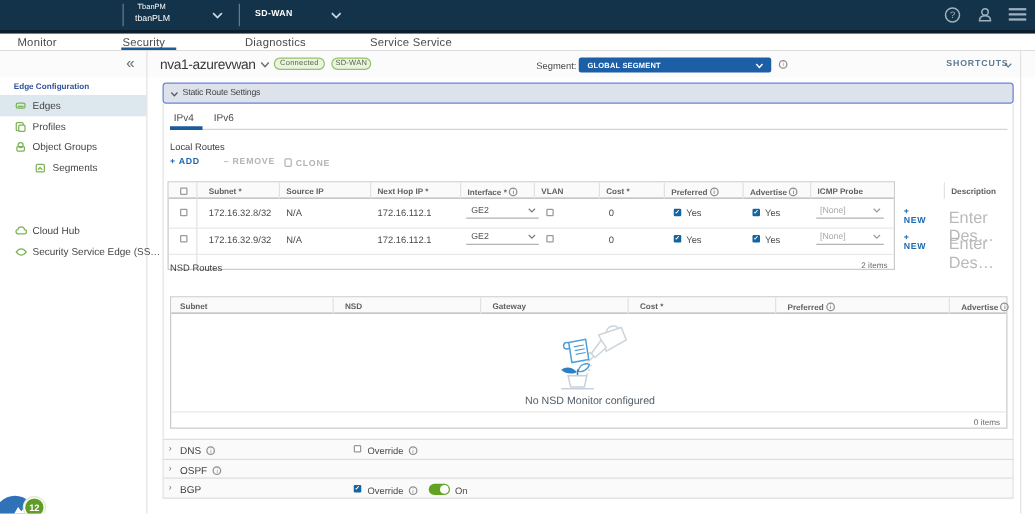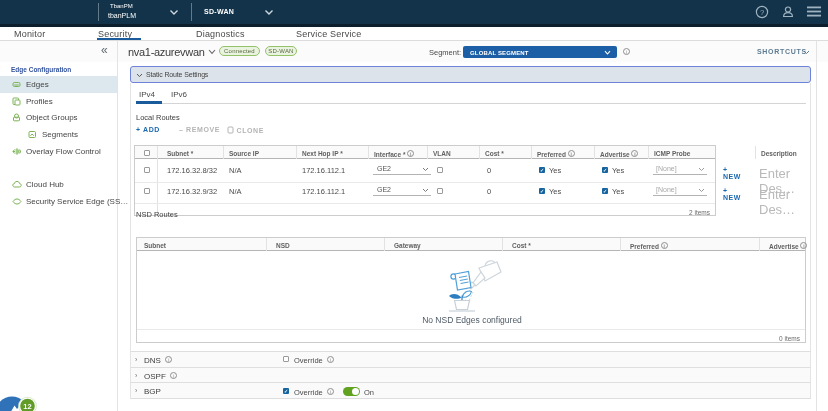--- a/index.html
+++ b/index.html
@@ -151,28 +151,20 @@
         <rect x="1.5" y="4.2" width="6" height="3.6" rx="0.8" stroke="#7cb356" fill="none"></rect>
       </svg>
       <span class="lbl">Object Groups</span>
     </div>
   <div class="sb-item" style="top:126px;margin-left:16px;">
       <svg width="9" height="9" viewBox="0 0 9 9">
         <rect x="1" y="1.5" width="6.5" height="6" rx="1" stroke="#7cb356" fill="none"></rect>
         <path d="M2.5 5.8 L4 4 L5.8 5.8" stroke="#7cb356" fill="none"></path>
       </svg>
       <span class="lbl">Segments</span>
-    </div>
-  <div class="sb-item" style="top:143px;">
-      <svg width="10" height="9" viewBox="0 0 10 9">
-        <path d="M1 4.5 h2 M1 4.5 l1.6 -2 M1 4.5 l1.6 2" stroke="#7cb356" fill="none"></path>
-        <rect x="4.2" y="1.8" width="1.6" height="5.4" rx="0.6" stroke="#7cb356" fill="none"></rect>
-        <rect x="6.8" y="3" width="1.6" height="3" rx="0.6" stroke="#7cb356" fill="none"></rect>
-      </svg>
-      <span class="lbl">Overlay Flow Control</span>
     </div>
   <div class="sb-item" style="top:176px;">
       <svg width="10" height="9" viewBox="0 0 10 9">
         <path d="M2.6 7 C1.3 7 0.8 6 0.8 5.2 C0.8 4.2 1.6 3.6 2.4 3.6 C2.6 2.2 3.7 1.4 5 1.4 C6.4 1.4 7.4 2.3 7.6 3.6 C8.6 3.6 9.2 4.4 9.2 5.3 C9.2 6.2 8.5 7 7.4 7 Z" stroke="#7cb356" fill="none"></path>
       </svg>
       <span class="lbl">Cloud Hub</span>
     </div>
   <div class="sb-item" style="top:193px;">
       <svg width="10" height="9" viewBox="0 0 10 9">
         <path d="M1 4.5 C2.2 2.8 3.5 2 5 2 C6.5 2 7.8 2.8 9 4.5 C7.8 6.2 6.5 7 5 7 C3.5 7 2.2 6.2 1 4.5 Z" stroke="#7cb356" fill="none"></path>
@@ -313,21 +305,21 @@
       <g>
         <path d="M26.5 40.5 C22 35.5 16 36.5 14 39 C17.5 42.5 24 42.5 26.5 40.5 Z" fill="#2e7fc2"></path>
         <path d="M27.5 40 C28.5 35 33.5 33 36.5 34.5 C35.5 39 30.5 41 27.5 40 Z" fill="#fff" stroke="#4f9fd8" stroke-width="1.1"></path>
         <path d="M27 43.5 C27 41.5 27 40 27.2 38.5" stroke="#2e7fc2" stroke-width="1.2" fill="none"></path>
       </g>
       <g stroke="#c8d1d9" stroke-width="1.2" fill="#fff">
         <path d="M19.5 43.5 L34.5 43.5 L32.5 52.5 L21.5 52.5 Z"></path>
         <path d="M14 54 L40 54" fill="none"></path>
       </g>
     </svg>
-    <div class="abs" style="left:0;top:77px;width:670px;text-align:center;font-size:8.5px;color:#4f5b66;">No NSD Edges configured</div>
+    <div class="abs" style="left:0;top:77px;width:670px;text-align:center;font-size:8.5px;color:#4f5b66;">No NSD Monitor configured</div>
     <div class="rline" style="top:91px;"></div>
     <div class="items" style="right:5px;top:97px;">0 items</div>
   </div>
   <div class="acc" style="top:351px;height:16px;">
     <span class="ac">›</span>
       <span class="at">DNS&nbsp;&nbsp;<span class="info">i</span></span>
     <div class="cb" style="left:152px;top:4px;"></div>
     <div class="abs" style="left:163px;top:4px;font-size:7.5px;color:#4a4a4a;">Override&nbsp;&nbsp;<span class="info">i</span></div>
   </div>
   <div class="acc" style="top:367px;height:15px;">

